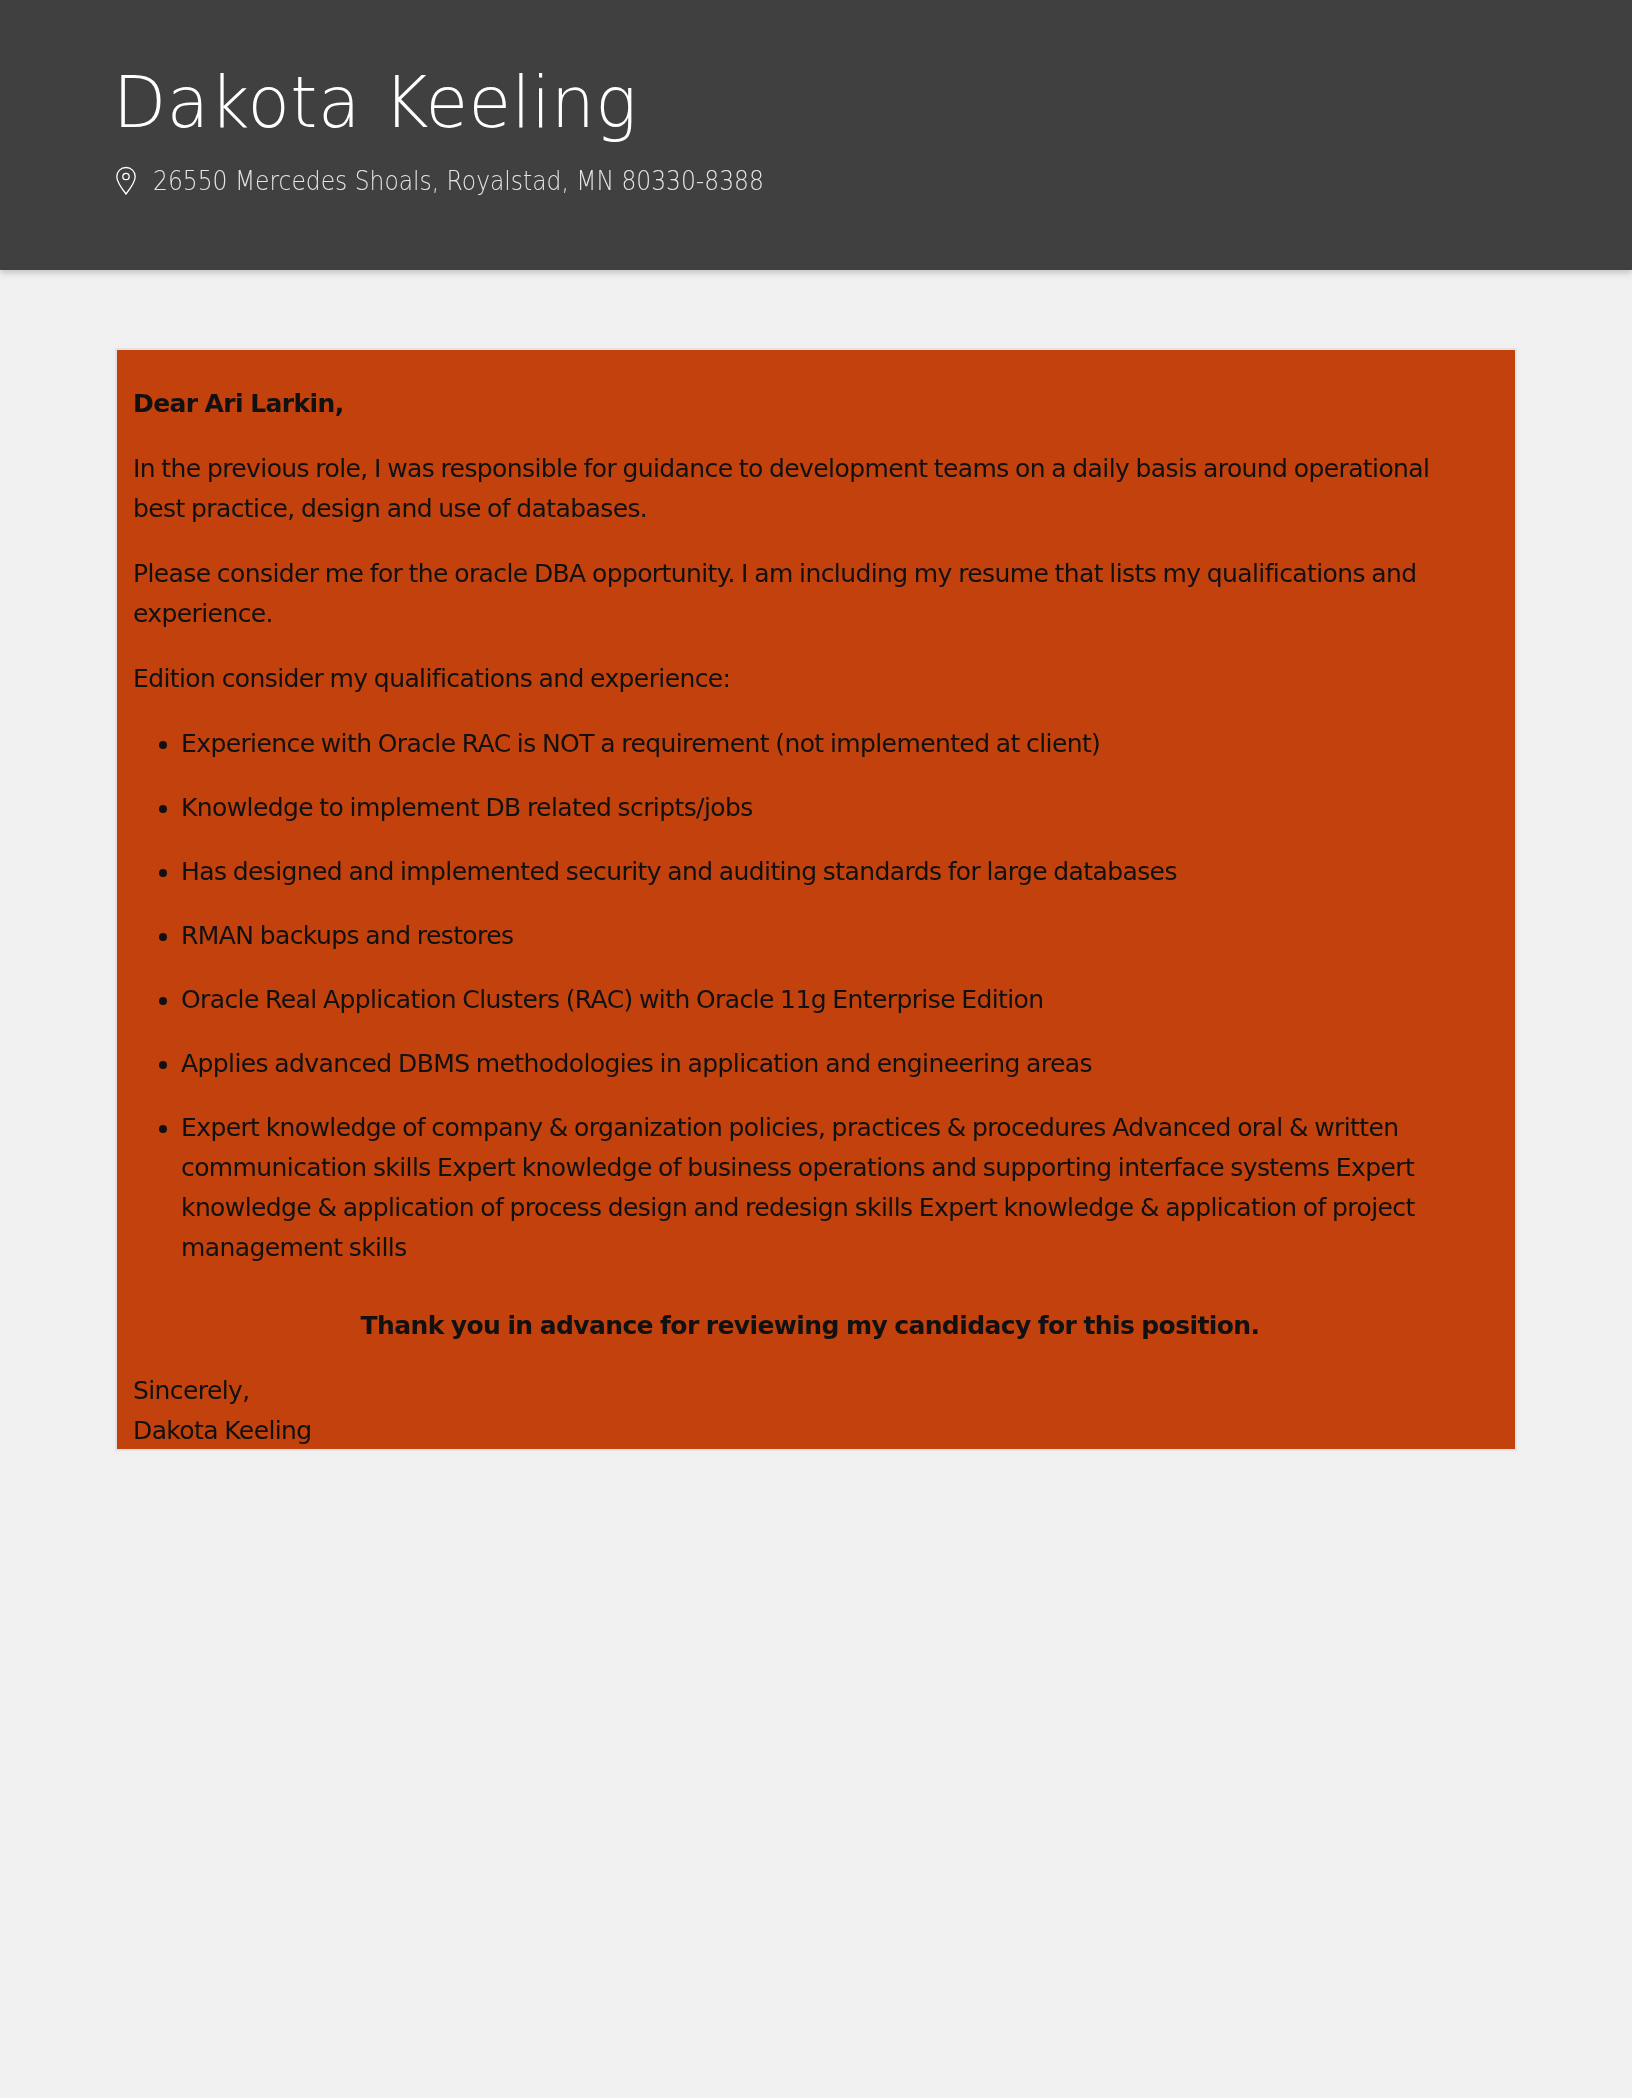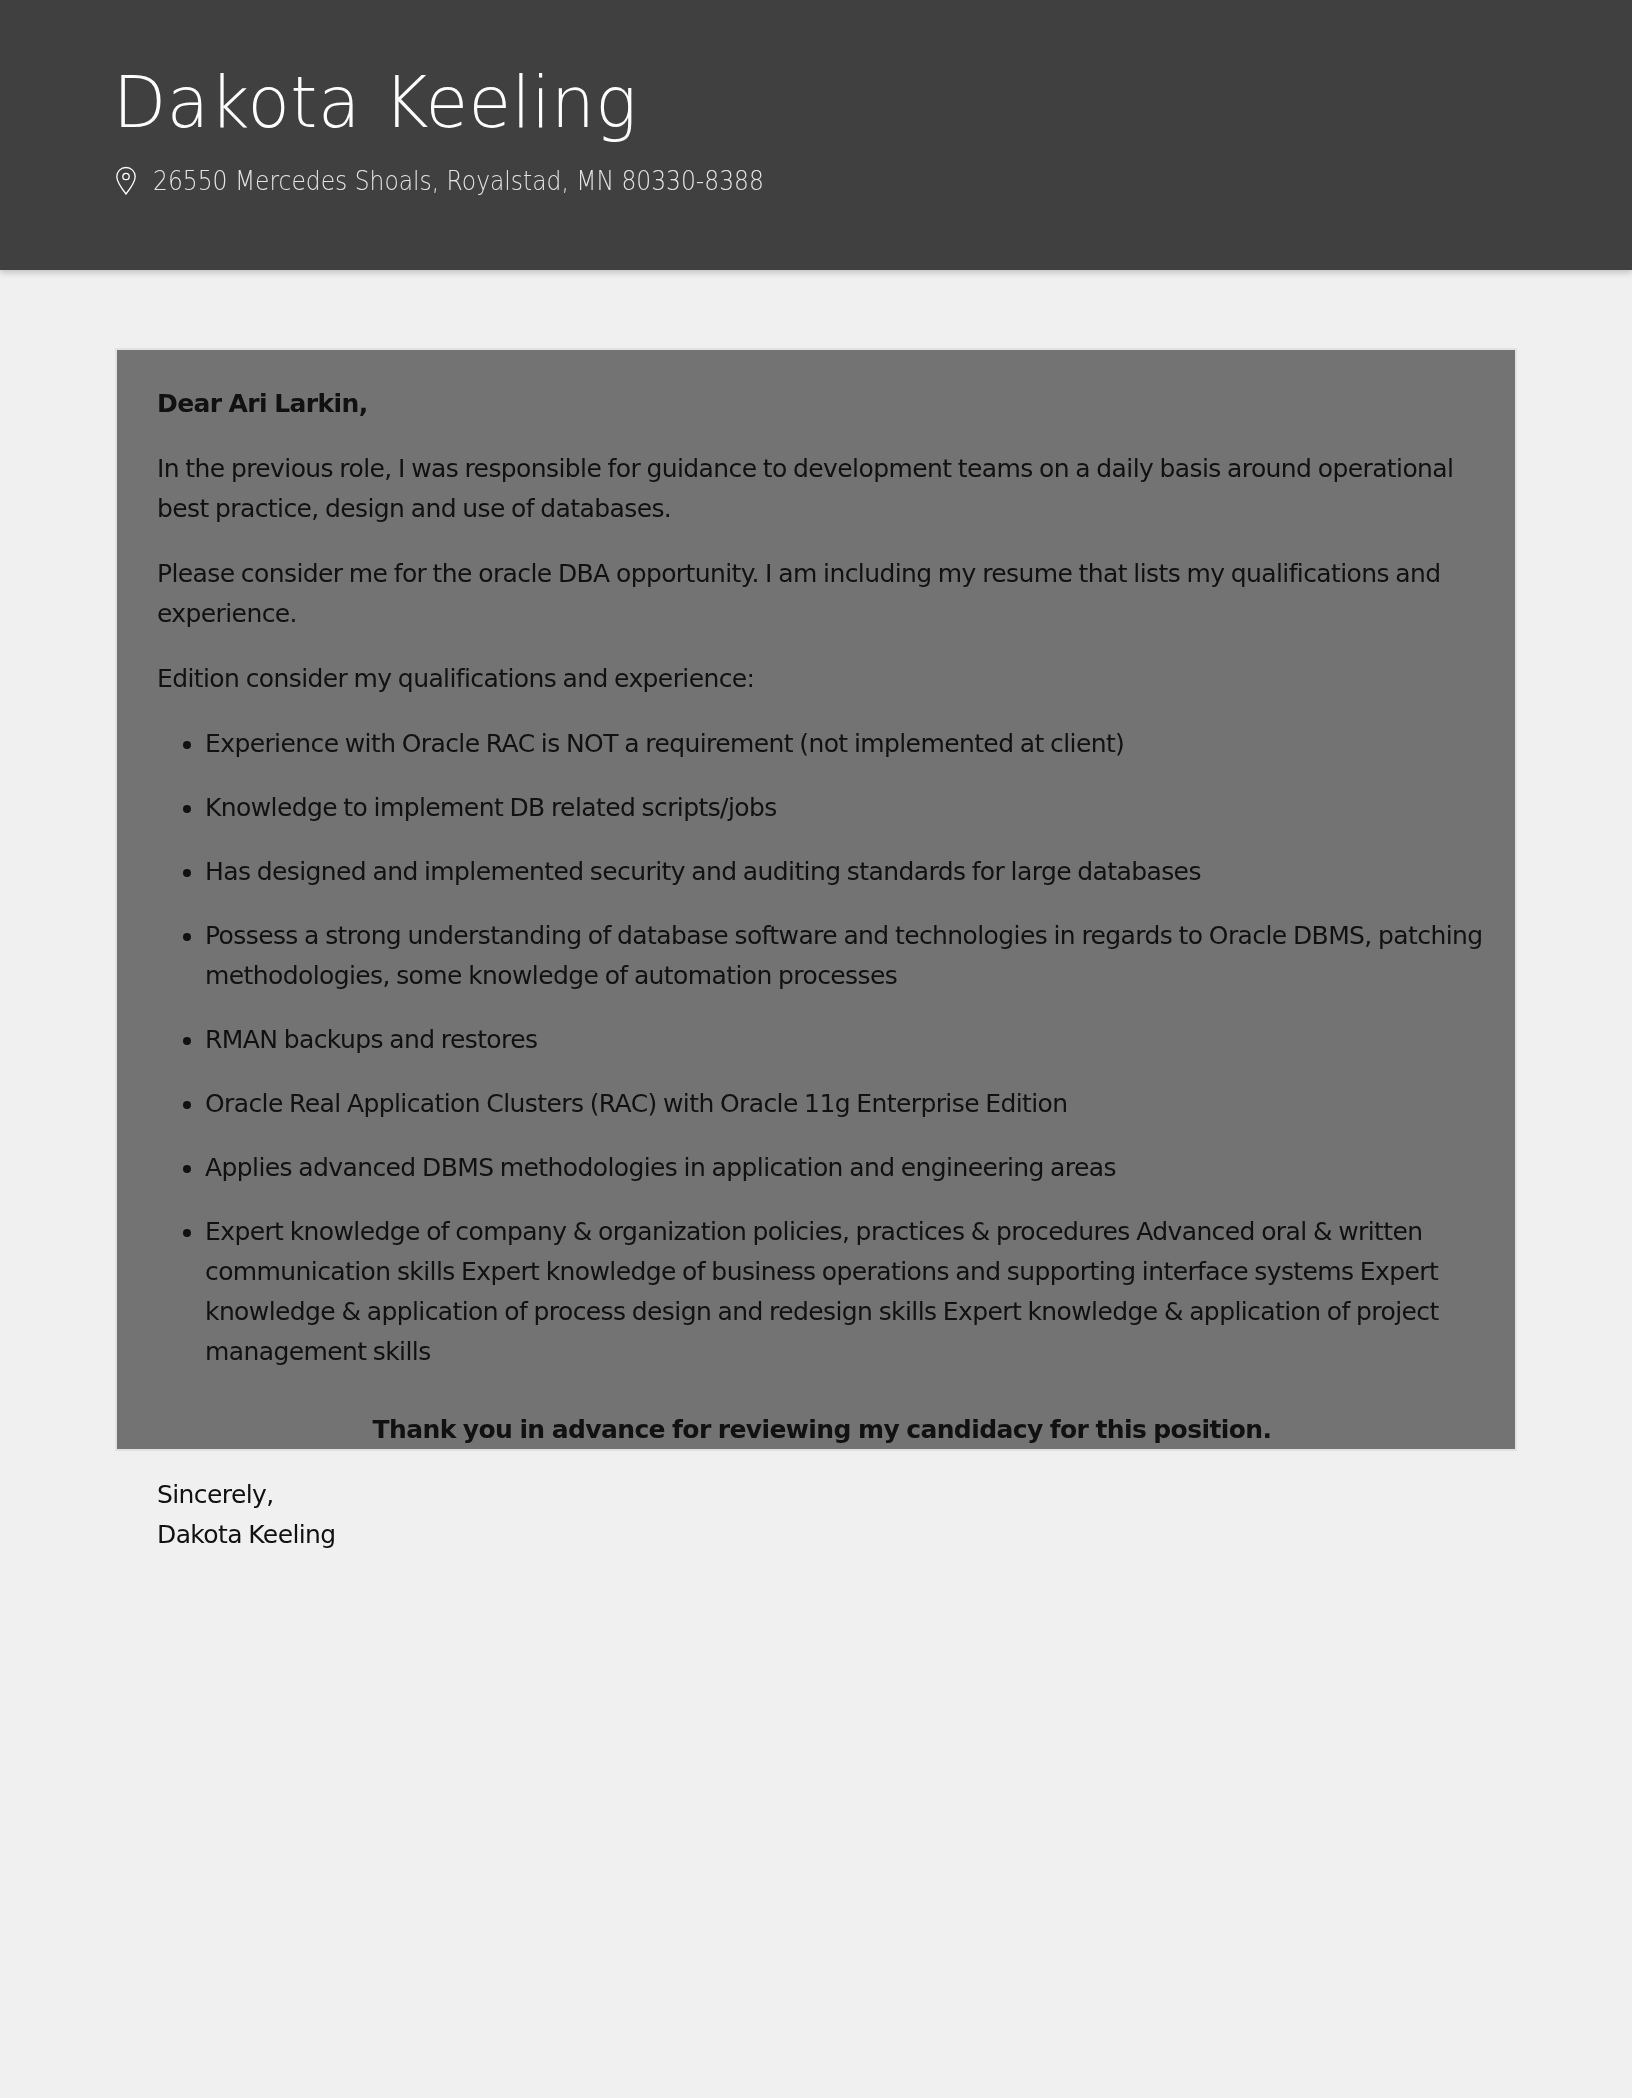--- a/index.html
+++ b/index.html
@@ -54,23 +54,23 @@
       white-space: nowrap;
       font-family: "DejaVu Sans", sans-serif;
       font-weight: 300;
     }
     .card {
       position: absolute;
       left: 115px;
       top: 348px;
       width: 1402px;
       height: 1103px;
-      background: #737373;
+      background: #c2410c;
       border: 2px solid #e2e2e2;
-      padding: 34px 28px 30px 40px;
+      padding: 34px 28px 30px 16px;
     }
     .letter {
       font-size: 25px;
       line-height: 40px;
       color: #111;
       font-family: "DejaVu Sans", sans-serif;
       letter-spacing: -0.6px;
       word-spacing: -1px;
     }
     .letter p { margin-bottom: 25px; }
@@ -116,21 +116,20 @@
 <main class="card">
   <div class="letter">
     <p class="salutation">Dear Ari Larkin,</p>
     <p>In the previous role, I was responsible for guidance to development teams on a daily basis around operational best practice, design and use of databases.</p>
     <p>Please consider me for the oracle DBA opportunity. I am including my resume that lists my qualifications and experience.</p>
     <p>Edition consider my qualifications and experience:</p>
     <ul>
       <li><span class="bullet"></span><span>Experience with Oracle RAC is NOT a requirement (not implemented at client)</span></li>
       <li><span class="bullet"></span><span>Knowledge to implement DB related scripts/jobs</span></li>
       <li><span class="bullet"></span><span>Has designed and implemented security and auditing standards for large databases</span></li>
-      <li><span class="bullet"></span><span>Possess a strong understanding of database software and technologies in regards to Oracle DBMS, patching methodologies, some knowledge of automation processes</span></li>
       <li><span class="bullet"></span><span>RMAN backups and restores</span></li>
       <li><span class="bullet"></span><span>Oracle Real Application Clusters (RAC) with Oracle 11g Enterprise Edition</span></li>
       <li><span class="bullet"></span><span>Applies advanced DBMS methodologies in application and engineering areas</span></li>
       <li><span class="bullet"></span><span>Expert knowledge of company &amp; organization policies, practices &amp; procedures Advanced oral &amp; written communication skills Expert knowledge of business operations and supporting interface systems Expert knowledge &amp; application of process design and redesign skills Expert knowledge &amp; application of project management skills</span></li>
     </ul>
     <p class="closing-bold">Thank you in advance for reviewing my candidacy for this position.</p>
     <div class="signoff">
       <div>Sincerely,</div>
       <div>Dakota Keeling</div>
     </div>

